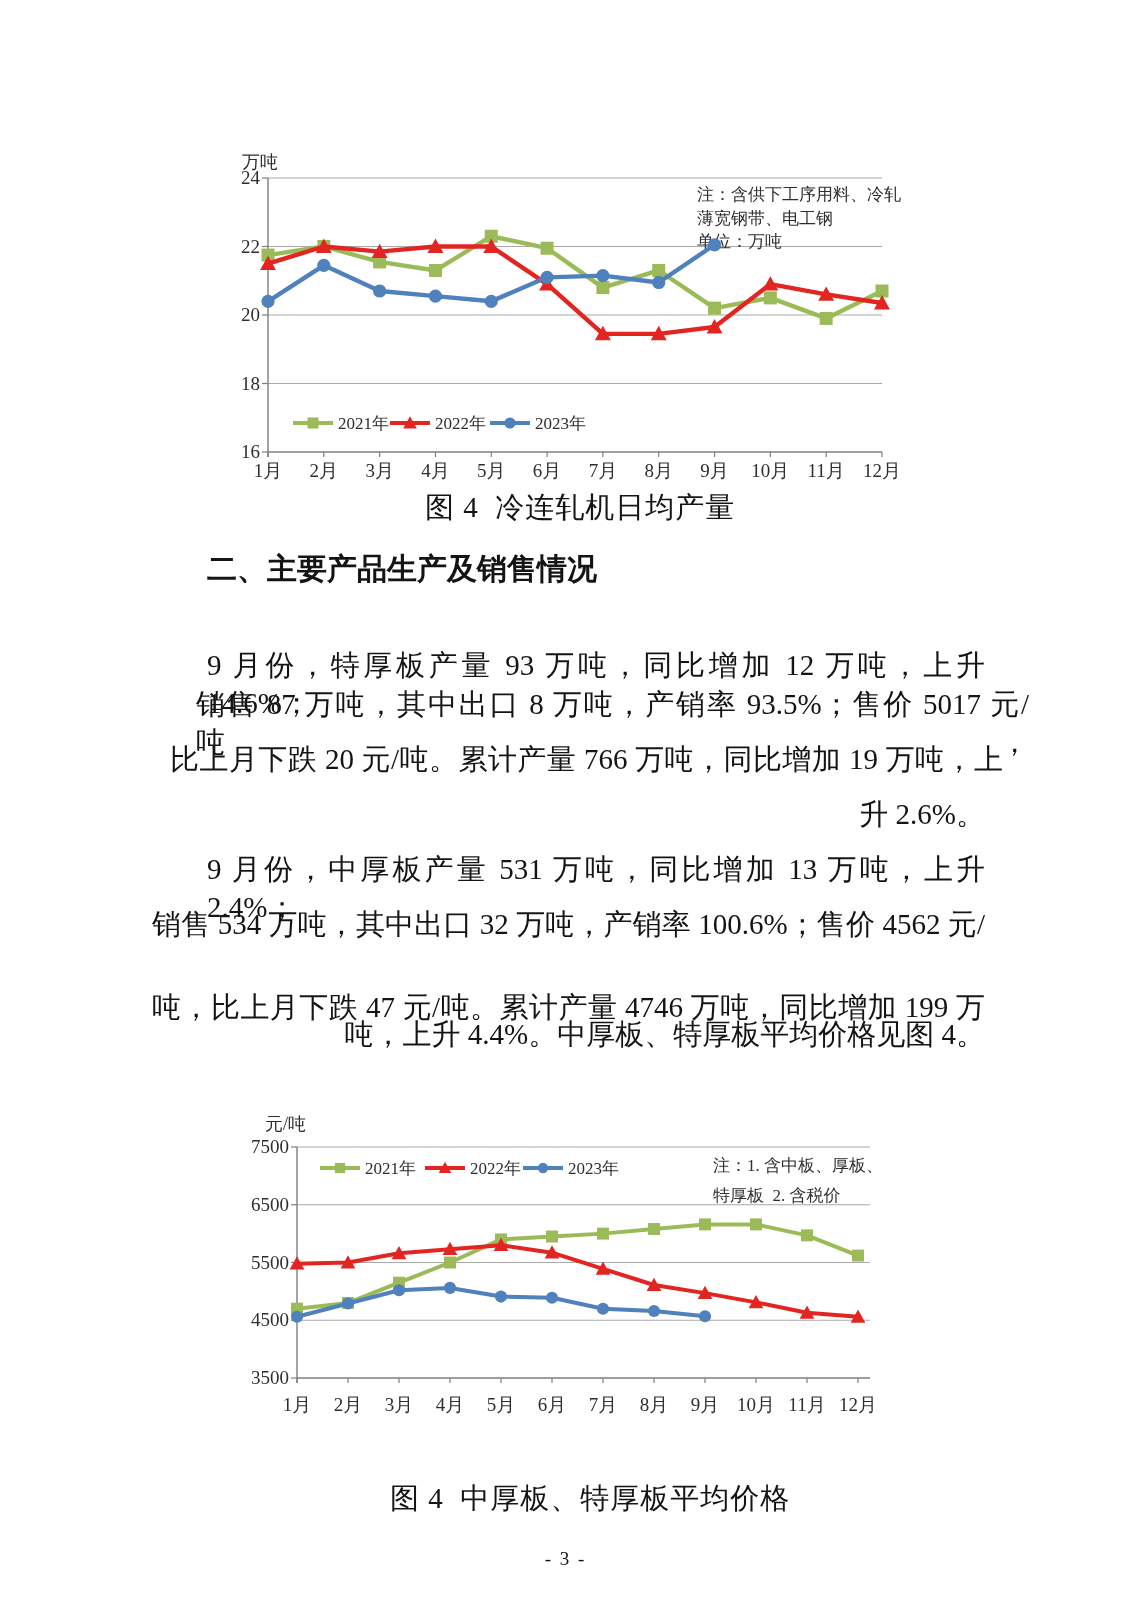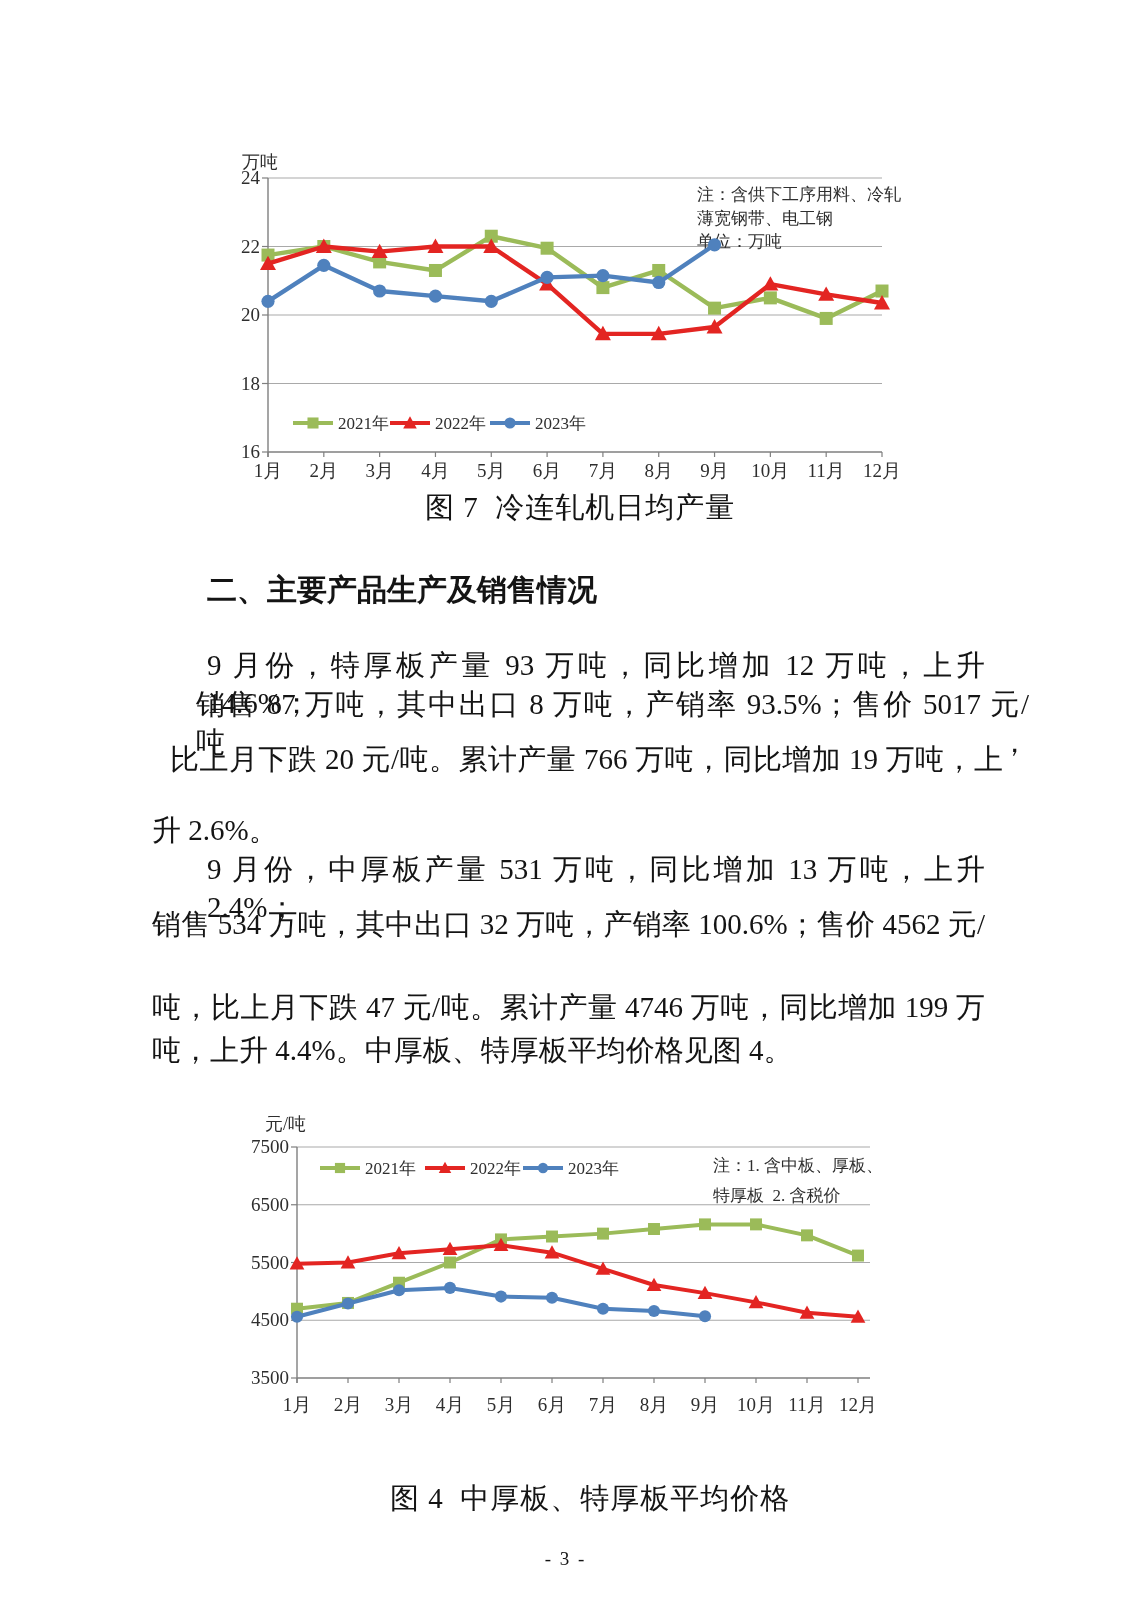--- a/index.html
+++ b/index.html
@@ -3,21 +3,21 @@
 <meta charset="utf-8">
 <style>
   html,body{margin:0;padding:0;background:#888;}
   .page{position:relative;width:1131px;height:1600px;background:#ffffff;margin:0 auto;
         font-family:"Liberation Serif","DejaVu Serif",serif;color:#141414;overflow:hidden;}
   .abs{position:absolute;}
   .heading{font-family:"Liberation Sans","DejaVu Sans",sans-serif;font-weight:bold;
            font-size:30px;line-height:36px;white-space:pre;}
   .bodyline{font-size:29px;line-height:38px;}
   .bodyline.fill{text-align:justify;text-align-last:justify;}
-  .bodyline.last{text-align:left;white-space:pre;margin-top:16px;}
+  .bodyline.last{text-align:right;white-space:pre;}
   .caption{font-size:29px;text-align:center;white-space:pre;letter-spacing:1px;}
   .pagenum{font-size:19px;text-align:center;letter-spacing:2px;}
   svg text{font-family:"Liberation Serif","DejaVu Serif",serif;fill:#2e2e2e;white-space:pre;}
 </style>
 </head>
 <body>
 
 <div class="page">
 
   <svg class="abs" style="left:180px;top:128px;" width="730" height="365">
@@ -118,23 +118,23 @@
         <circle cx="143.8181818181818" cy="137.33750000000003" r="6.6" fill="#4F81BD"></circle>
         <circle cx="199.63636363636363" cy="163.02500000000003" r="6.6" fill="#4F81BD"></circle>
         <circle cx="255.45454545454547" cy="168.16249999999997" r="6.6" fill="#4F81BD"></circle>
         <circle cx="311.27272727272725" cy="173.30000000000004" r="6.6" fill="#4F81BD"></circle>
         <circle cx="367.09090909090907" cy="149.32499999999996" r="6.6" fill="#4F81BD"></circle>
         <circle cx="422.90909090909093" cy="147.61250000000004" r="6.6" fill="#4F81BD"></circle>
         <circle cx="478.72727272727275" cy="154.46250000000003" r="6.6" fill="#4F81BD"></circle>
         <circle cx="534.5454545454545" cy="116.78749999999997" r="6.6" fill="#4F81BD"></circle>
       </g>
     </svg>
-  <div class="abs caption" style="left:220px;top:488px;width:720px;">图 7  冷连轧机日均产量</div>
-
-  <div class="abs heading" style="left:207px;top:572px;">二、主要产品生产及销售情况</div>
+  <div class="abs caption" style="left:220px;top:488px;width:720px;">图 4  冷连轧机日均产量</div>
+
+  <div class="abs heading" style="left:207px;top:551px;">二、主要产品生产及销售情况</div>
 
   <div class="abs bodyline fill" style="left:207px;top:646px;width:778px;">9 月份，特厚板产量 93 万吨，同比增加 12 万吨，上升 14.6%；</div>
   <div class="abs bodyline fill" style="left:152px;top:685px;width:833px;margin-left:44px;">销售 87 万吨，其中出口 8 万吨，产销率 93.5%；售价 5017 元/吨，</div>
   <div class="abs bodyline fill" style="left:170px;top:740px;width:833px;">比上月下跌 20 元/吨。累计产量 766 万吨，同比增加 19 万吨，上</div>
   <div class="abs bodyline last" style="left:152px;top:795px;width:833px;">升 2.6%。</div>
 
   <div class="abs bodyline fill" style="left:207px;top:850px;width:778px;">9 月份，中厚板产量 531 万吨，同比增加 13 万吨，上升 2.4%；</div>
   <div class="abs bodyline fill" style="left:152px;top:905px;width:833px;">销售 534 万吨，其中出口 32 万吨，产销率 100.6%；售价 4562 元/</div>
   <div class="abs bodyline fill" style="left:152px;top:988px;width:833px;">吨，比上月下跌 47 元/吨。累计产量 4746 万吨，同比增加 199 万</div>
   <div class="abs bodyline last" style="left:152px;top:1015px;width:833px;">吨，上升 4.4%。中厚板、特厚板平均价格见图 4。</div>

